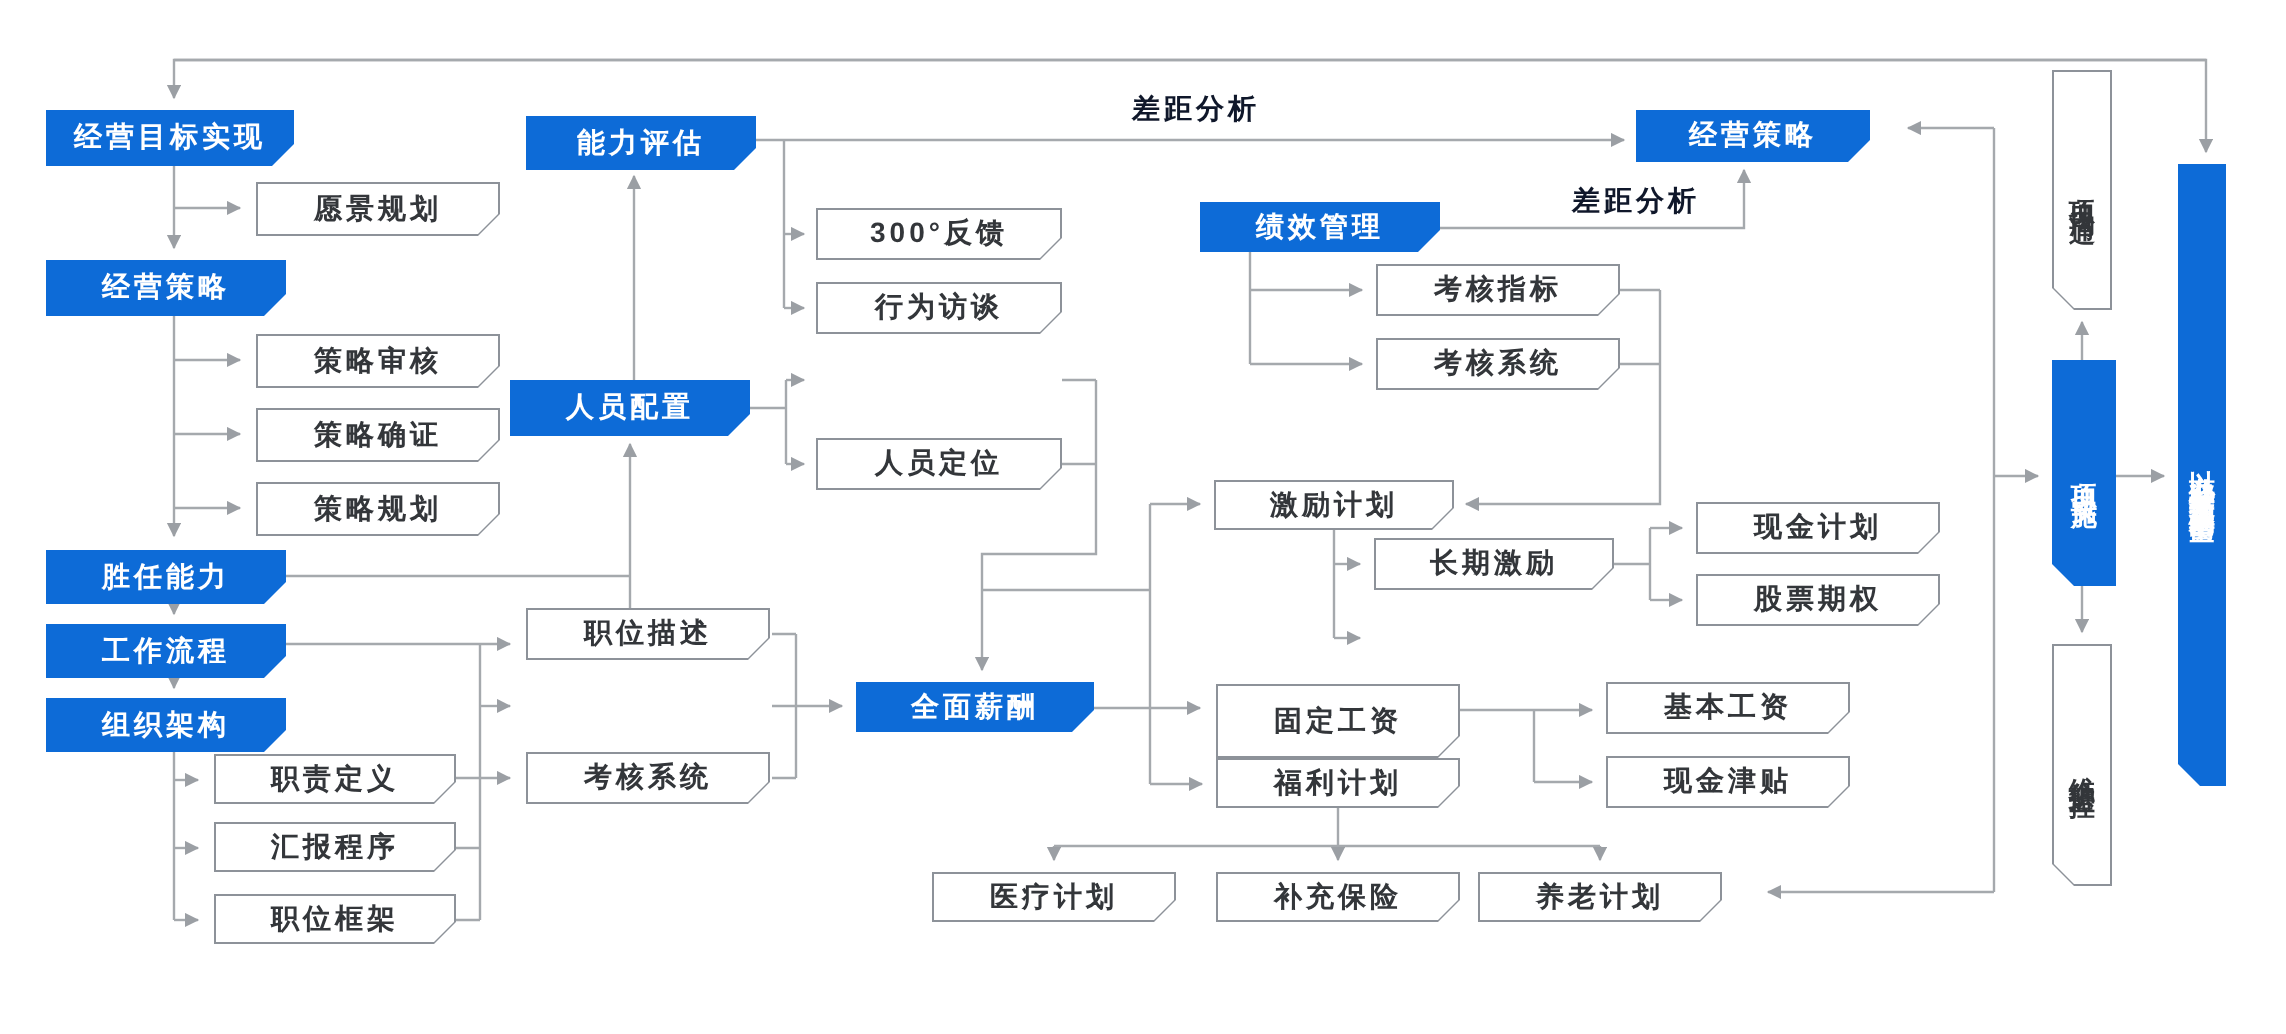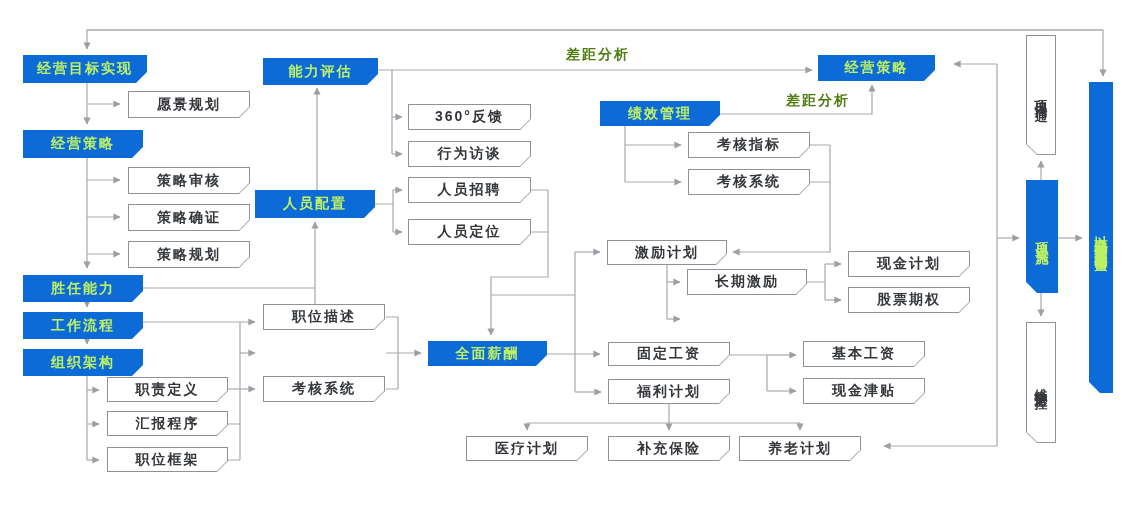--- a/index.html
+++ b/index.html
@@ -7,41 +7,41 @@
     position:relative;width:1143px;height:517px;background:#ffffff;overflow:hidden;
     font-family:"Liberation Sans","DejaVu Sans",sans-serif;
   }
   svg.wires{position:absolute;left:0;top:0;}
   .node{position:absolute;display:flex;align-items:center;justify-content:center;}
   .node .lbl{position:relative;z-index:2;font-weight:bold;font-size:14px;letter-spacing:2px;white-space:nowrap;}
   .blue{
     background:#0d6bd7;color:#fff;
     clip-path:polygon(0 0,100% 0,100% calc(100% - 11px),calc(100% - 11px) 100%,0 100%);
   }
-  .blue .lbl{color:#bef264;}
+  .blue .lbl{color:#ffffff;}
   .white{
     background:#8d9299;
     clip-path:polygon(0 0,100% 0,100% calc(100% - 11px),calc(100% - 11px) 100%,0 100%);
   }
   .white .in{
     position:absolute;left:1px;top:1px;right:1px;bottom:1px;background:#ffffff;z-index:1;
     clip-path:polygon(0 0,100% 0,100% calc(100% - 10px),calc(100% - 10px) 100%,0 100%);
   }
   .white .lbl{color:#33363a;}
   
   .v.blue{clip-path:polygon(0 0,100% 0,100% 100%,11px 100%,0 calc(100% - 11px));}
   .v.white{clip-path:polygon(0 0,100% 0,100% 100%,11px 100%,0 calc(100% - 11px));}
   .v.white .in{clip-path:polygon(0 0,100% 0,100% 100%,10px 100%,0 calc(100% - 10px));}
   .v .lbl{
     writing-mode:vertical-lr;text-orientation:upright;
     font-size:13px;letter-spacing:3px;line-height:1;
   }
   .tallmeasure .lbl{font-size:13px;letter-spacing:2px;}
   .elabel{
-    position:absolute;color:#4d7c0f;font-weight:bold;font-size:14px;letter-spacing:2px;z-index:3;white-space:nowrap;
+    position:absolute;color:#0f172a;font-weight:bold;font-size:14px;letter-spacing:2px;z-index:3;white-space:nowrap;
   }
 </style>
 </head>
 <body>
 
 <div class="stage">
 
   <svg class="wires" width="1143" height="517" viewBox="0 0 1143 517">
     <defs>
       <marker id="ah" markerWidth="7" markerHeight="7" refX="5.5" refY="3" orient="auto">
@@ -169,30 +169,26 @@
   <div class="node white" style="left:107px;top:411px;width:121px;height:25px">
       <span class="in"></span>
       <span class="lbl">汇报程序</span>
     </div>
   <div class="node white" style="left:107px;top:447px;width:121px;height:25px">
       <span class="in"></span>
       <span class="lbl">职位框架</span>
     </div>
   <div class="node white" style="left:408px;top:104px;width:123px;height:26px">
       <span class="in"></span>
-      <span class="lbl">360°反馈</span>
+      <span class="lbl">300°反馈</span>
     </div>
   <div class="node white" style="left:408px;top:141px;width:123px;height:26px">
       <span class="in"></span>
       <span class="lbl">行为访谈</span>
     </div>
-  <div class="node white" style="left:408px;top:177px;width:123px;height:26px">
-      <span class="in"></span>
-      <span class="lbl">人员招聘</span>
-    </div>
   <div class="node white" style="left:408px;top:219px;width:123px;height:26px">
       <span class="in"></span>
       <span class="lbl">人员定位</span>
     </div>
   <div class="node white" style="left:263px;top:304px;width:122px;height:26px">
       <span class="in"></span>
       <span class="lbl">职位描述</span>
     </div>
   <div class="node white" style="left:263px;top:376px;width:122px;height:26px">
       <span class="in"></span>
@@ -215,21 +211,21 @@
       <span class="lbl">长期激励</span>
     </div>
   <div class="node white" style="left:848px;top:251px;width:122px;height:26px">
       <span class="in"></span>
       <span class="lbl">现金计划</span>
     </div>
   <div class="node white" style="left:848px;top:287px;width:122px;height:26px">
       <span class="in"></span>
       <span class="lbl">股票期权</span>
     </div>
-  <div class="node white" style="left:608px;top:342px;width:122px;height:24px">
+  <div class="node white" style="left:608px;top:342px;width:122px;height:37px">
       <span class="in"></span>
       <span class="lbl">固定工资</span>
     </div>
   <div class="node white" style="left:803px;top:341px;width:122px;height:26px">
       <span class="in"></span>
       <span class="lbl">基本工资</span>
     </div>
   <div class="node white" style="left:803px;top:378px;width:122px;height:26px">
       <span class="in"></span>
       <span class="lbl">现金津贴</span>

